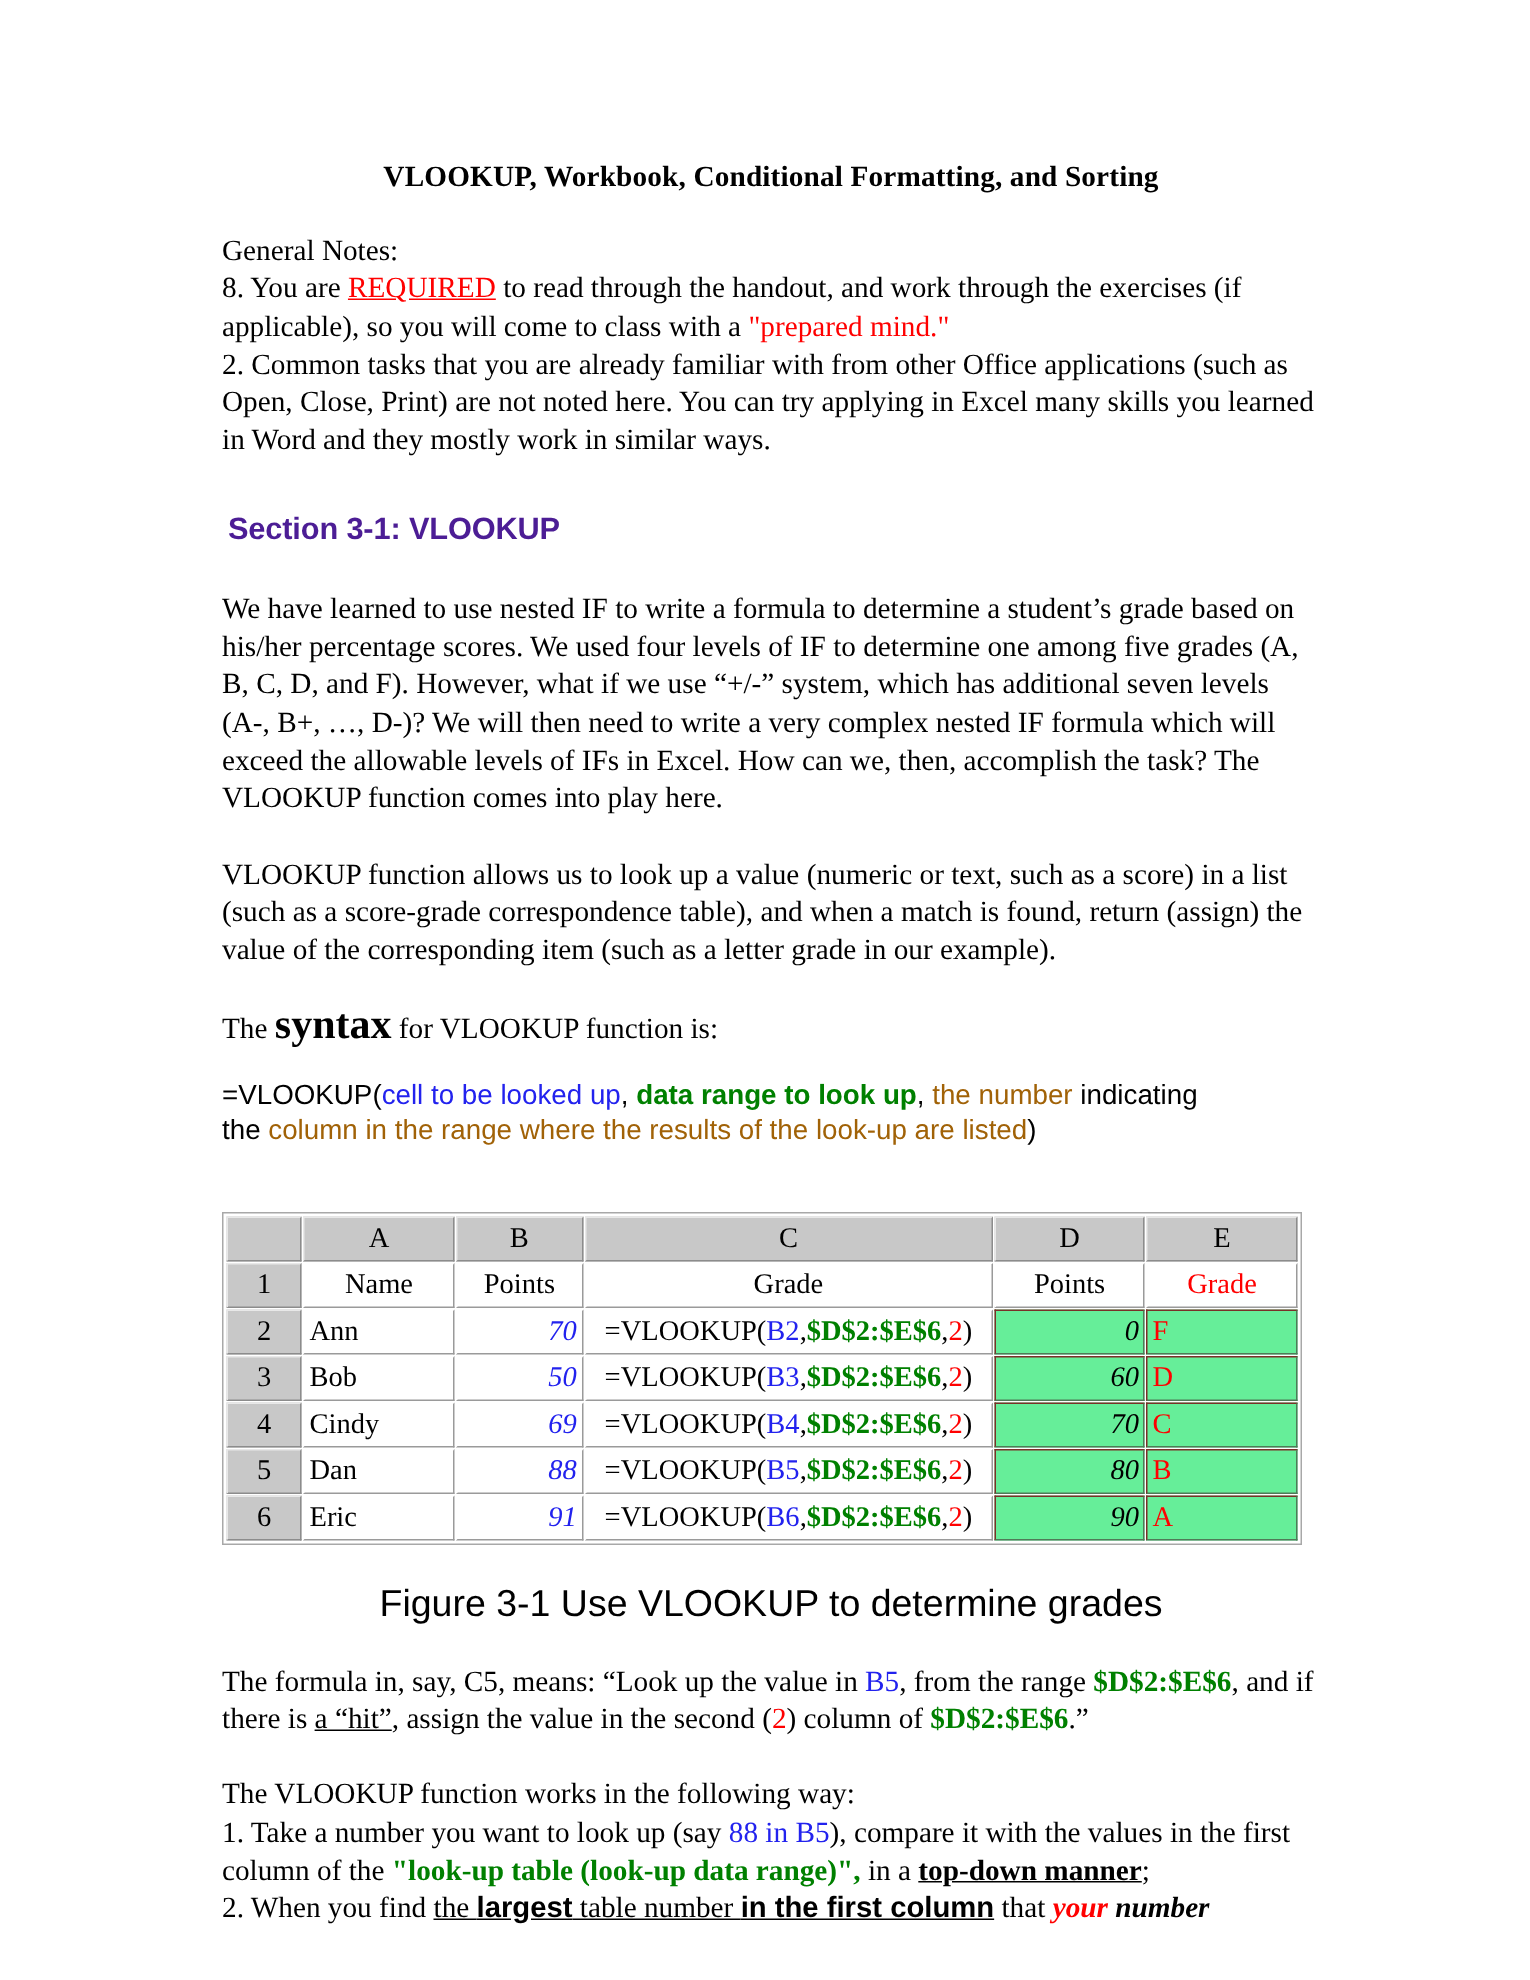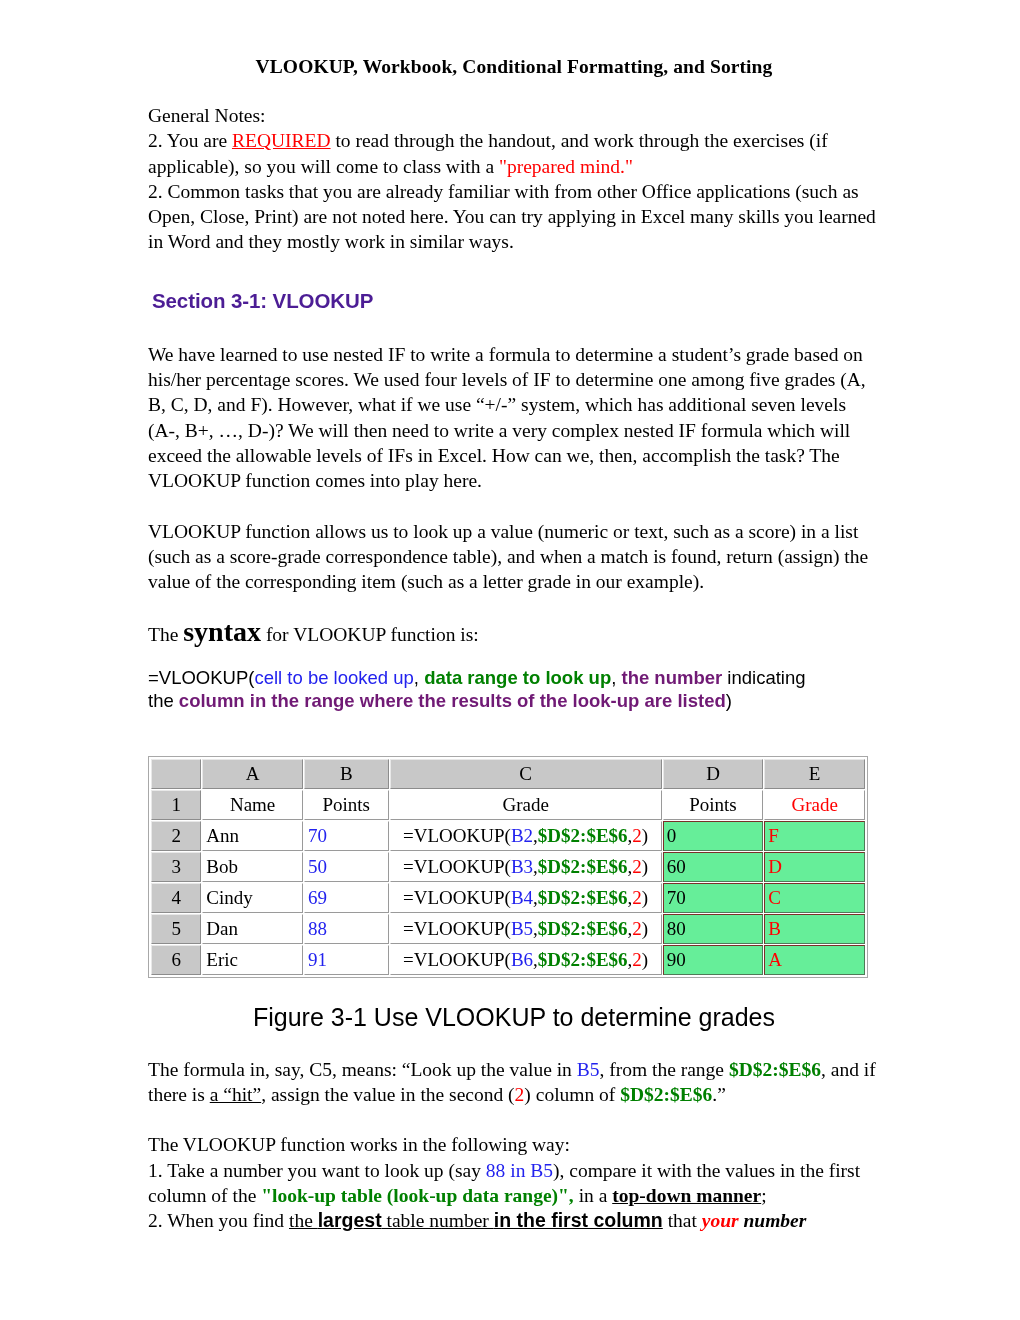--- a/index.html
+++ b/index.html
@@ -22,21 +22,21 @@
     width: 732px;
   }
 
   
   .doc-title {
     font-family: "Liberation Serif", serif;
     font-weight: bold;
     font-size: 19.5px;
     text-align: center;
     margin: 0;
-    padding-top: 56px;
+    padding-top: 108px;
     letter-spacing: 0.1px;
   }
 
   
   .body-para {
     font-family: "Liberation Serif", serif;
     font-size: 19.5px;
     line-height: 25.3px;
     margin: 0;
     text-align: left;
@@ -69,21 +69,21 @@
   
   .syntax-block {
     font-family: "Liberation Sans", sans-serif;
     font-size: 18.5px;
     line-height: 23.5px;
     margin: 0;
   }
   .syntax-black { color: #000000; }
   .syntax-blue  { color: #2222ee; }
   .syntax-green { color: #008000; font-weight: bold; }
-  .syntax-red   { color: #701a75; font-weight: bold; }
+  .syntax-red   { color: #a16207; }
 
   
   .sheet-wrap {
     width: 720px;
     border: 1px solid #a8a8a8;
     background: #ffffff;
     box-sizing: border-box;
     padding: 1px;
   }
   table.sheet {
@@ -116,21 +116,21 @@
   }
   table.sheet td.rowhdr {
     background: #c8c8c8;
     text-align: center;
     border-top: 1px solid #e8e8e8;
     border-left: 1px solid #e8e8e8;
     border-right: 1px solid #8c8c8c;
     border-bottom: 1px solid #8c8c8c;
   }
   td.c-ctr  { text-align: center; }
-  td.c-rt   { text-align: left; }
+  td.c-rt   { text-align: right; font-style: italic; }
   td.c-lf   { text-align: left; }
 
   
   table.sheet td.green {
     background: #66ee99;
     border-top: 1px solid #7a3028;
     border-left: 1px solid #7a3028;
     border-right: 1px solid #4f7a58;
     border-bottom: 1px solid #4f7a58;
   }
@@ -156,21 +156,21 @@
 <body>
 
 <div class="page">
 
   <h1 class="doc-title">VLOOKUP, Workbook, Conditional Formatting, and Sorting</h1>
 
   <div class="gap-md"></div>
 
   <p class="body-para">
     <span>General Notes:</span><br>
-    <span>2. You are </span><span class="red-u">REQUIRED</span><span> to read through the handout, and work through the exercises (if applicable), so you will come to class with a </span><span class="red">"prepared mind."</span><br>
+    <span>8. You are </span><span class="red-u">REQUIRED</span><span> to read through the handout, and work through the exercises (if applicable), so you will come to class with a </span><span class="red">"prepared mind."</span><br>
     <span>2. Common tasks that you are already familiar with from other Office applications (such as Open, Close, Print) are not noted here. You can try applying in Excel many skills you learned in Word and they mostly work in similar ways.</span>
   </p>
 
   <div class="gap-lg"></div>
 
   <h2 class="section-heading">Section 3-1: VLOOKUP</h2>
 
   <div class="gap-md"></div>
 
   <p class="body-para">We have learned to use nested IF to write a formula to determine a student’s grade based on his/her percentage scores. We used four levels of IF to determine one among five grades (A, B, C, D, and F). However, what if we use “+/-” system, which has additional seven levels (A-, B+, …, D-)? We will then need to write a very complex nested IF formula which will exceed the allowable levels of IFs in Excel. How can we, then, accomplish the task? The VLOOKUP function comes into play here.</p>

